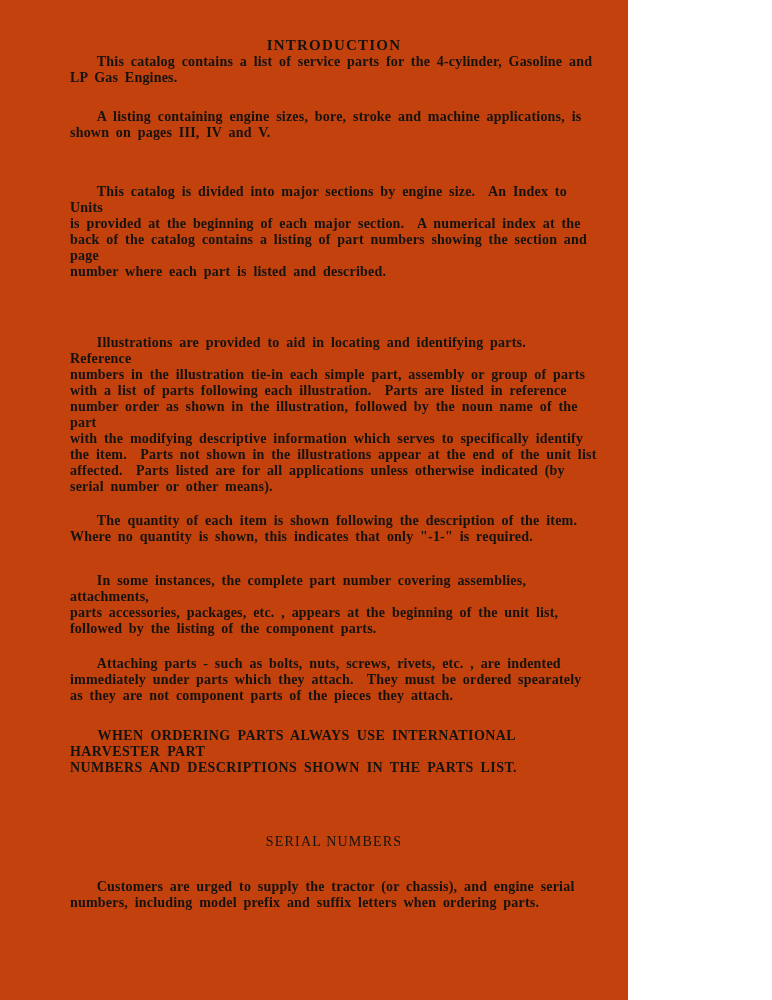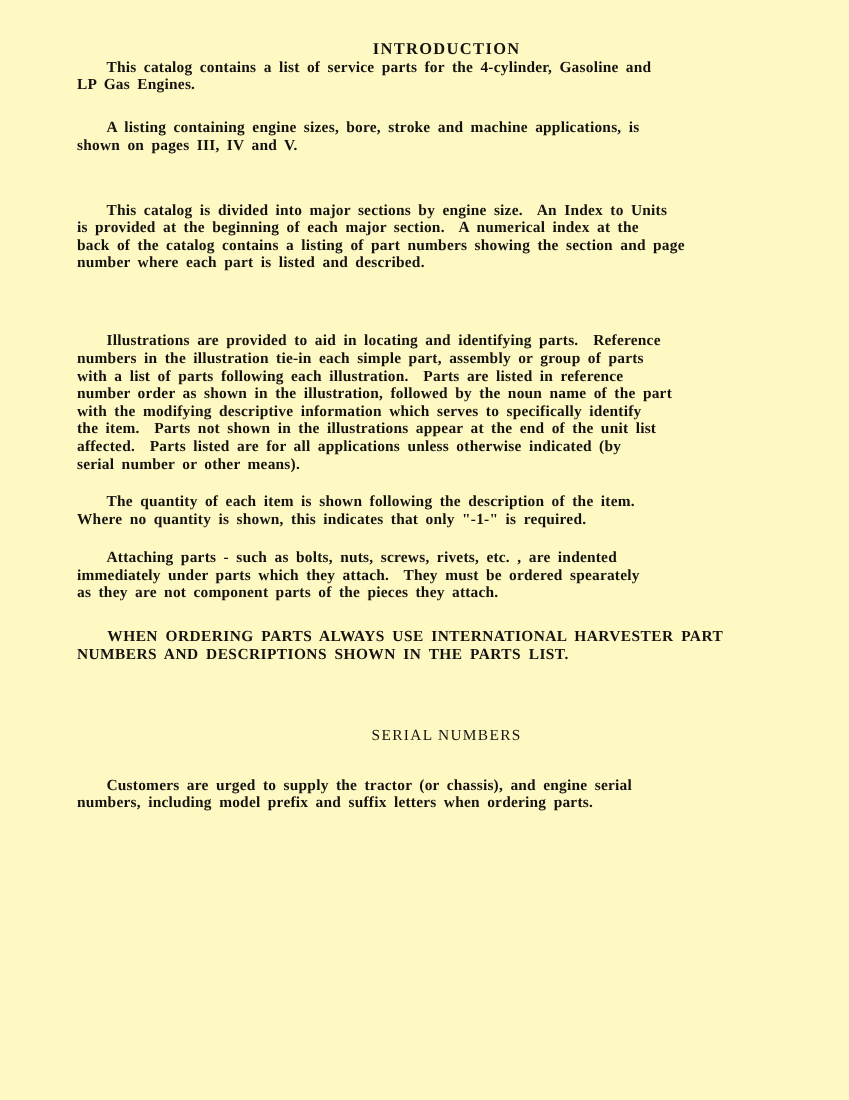--- a/index.html
+++ b/index.html
@@ -3,23 +3,23 @@
 <meta charset="utf-8">
 <style>
   html, body {
     margin: 0;
     padding: 0;
     background: #ffffff;
   }
   .page {
     position: relative;
     box-sizing: border-box;
-    width: 772px;
+    width: 628px;
     height: 1000px;
-    background: #fef9c3;
+    background: #c2410c;
     padding: 36px 30px 0 70px;
     font-family: "Liberation Serif", serif;
     font-weight: 700;
     font-size: 14px;
     line-height: 16px;
     color: #151310;
     overflow: hidden;
   }
   .center {
     text-align: center;
@@ -74,20 +74,23 @@
 number order as shown in the illustration, followed by the noun name of the part
 with the modifying descriptive information which serves to specifically identify
 the item.  Parts not shown in the illustrations appear at the end of the unit list
 affected.  Parts listed are for all applications unless otherwise indicated (by
 serial number or other means).</p>
 
   <p class="para" style="margin-top:18px">    The quantity of each item is shown following the description of the item.
 Where no quantity is shown, this indicates that only "-1-" is required.</p>
 
 
+  <p class="para" style="margin-top:28px">    In some instances, the complete part number covering assemblies, attachments,
+parts accessories, packages, etc. , appears at the beginning of the unit list,
+followed by the listing of the component parts.</p>
 
   <p class="para" style="margin-top:19px">    Attaching parts - such as bolts, nuts, screws, rivets, etc. , are indented
 immediately under parts which they attach.  They must be ordered spearately
 as they are not component parts of the pieces they attach.</p>
 
   <p class="para caps-para" style="margin-top:24px">    WHEN ORDERING PARTS ALWAYS USE INTERNATIONAL HARVESTER PART
 NUMBERS AND DESCRIPTIONS SHOWN IN THE PARTS LIST.</p>
 
   <h2 class="heading2 center" style="margin-top:57px">SERIAL NUMBERS</h2>
 

